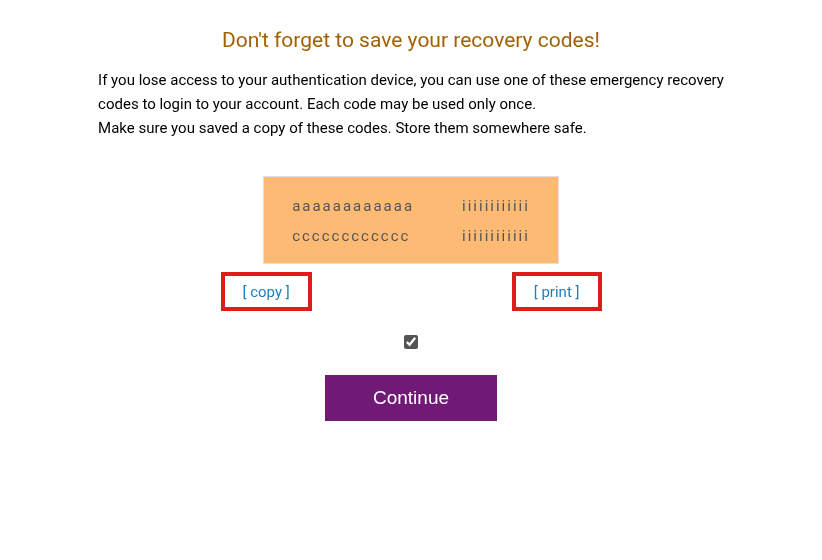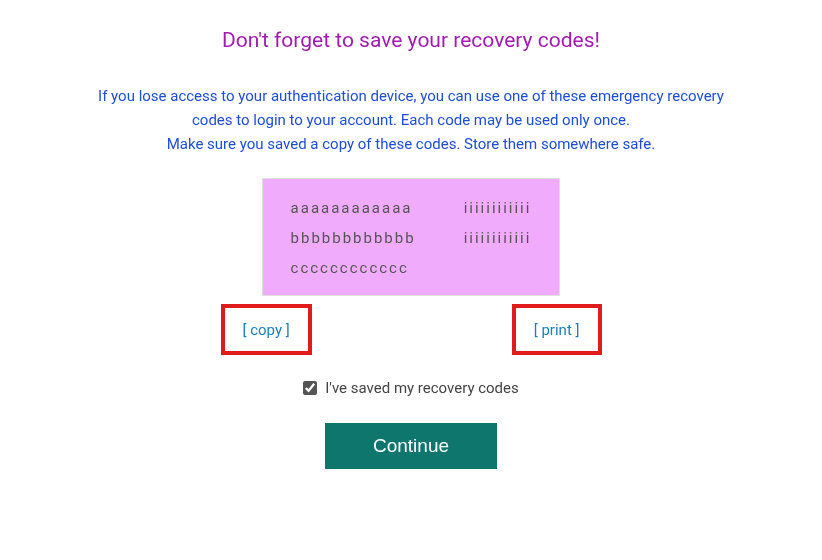--- a/index.html
+++ b/index.html
@@ -14,34 +14,34 @@
       height: 560px;
       display: flex;
       flex-direction: column;
       align-items: center;
       padding-top: 28px;
       color: #444;
     }
     .title {
       font-size: 21px;
       font-weight: 400;
-      color: #a21caf;
-      margin-bottom: 32px;
+      color: #a16207;
+      margin-bottom: 16px;
     }
     .description {
-      text-align: center;
+      text-align: left;
       font-size: 15px;
-      color: #1d4ed8;
+      color: #000000;
       line-height: 1.6;
-      margin-bottom: 22px;
+      margin-bottom: 36px;
       max-width: 720px;
     }
     .codes-box {
       border: 1px solid #e0e0e0;
-      background: #f0abfc;
+      background: #fdba74;
       padding: 20px 28px 18px 28px;
       display: flex;
       gap: 48px;
     }
     .codes-col {
       display: flex;
       flex-direction: column;
       gap: 12px;
     }
     .code {
@@ -51,42 +51,42 @@
       color: #555;
     }
     .actions-row {
       display: flex;
       gap: 200px;
       margin-top: 8px;
       margin-bottom: 24px;
     }
     .action-highlight {
       border: 4px solid #e01b1b;
-      padding: 12px 18px;
+      padding: 6px 18px;
     }
     .action-link {
       color: #1a7fbf;
       font-size: 15px;
       cursor: pointer;
     }
     .confirm-row {
       display: flex;
       align-items: center;
       gap: 8px;
       margin-bottom: 26px;
       font-size: 15px;
       color: #444;
     }
     .confirm-row input[type="checkbox"] {
       width: 14px;
       height: 14px;
       accent-color: #555;
     }
     .continue-btn {
-      background: #0f766e;
+      background: #701a75;
       color: #ffffff;
       border: none;
       font-size: 19px;
       font-weight: 500;
       padding: 12px 48px;
       cursor: pointer;
     }
   </style>
 </head>
 <body>
@@ -95,36 +95,34 @@
 
 <div class="description">
   <span>If you lose access to your authentication device, you can use one of these emergency recovery</span><br>
   <span>codes to login to your account. Each code may be used only once.</span><br>
   <span>Make sure you saved a copy of these codes. Store them somewhere safe.</span>
 </div>
 
 <div class="codes-box">
   <div class="codes-col">
     <div class="code">aaaaaaaaaaaa</div>
-    <div class="code">bbbbbbbbbbbb</div>
     <div class="code">cccccccccccc</div>
   </div>
   <div class="codes-col">
     <div class="code">iiiiiiiiiiii</div>
     <div class="code">iiiiiiiiiiii</div>
   </div>
 </div>
 
 <div class="actions-row">
   <div class="action-highlight">
     <span class="action-link">[ copy ]</span>
   </div>
   <div class="action-highlight">
     <span class="action-link">[ print ]</span>
   </div>
 </div>
 
 <label class="confirm-row">
   <input type="checkbox" checked="" style="">
-  <span>I've saved my recovery codes</span>
 </label>
 
 <button class="continue-btn">Continue</button>
 
 </body></html>

